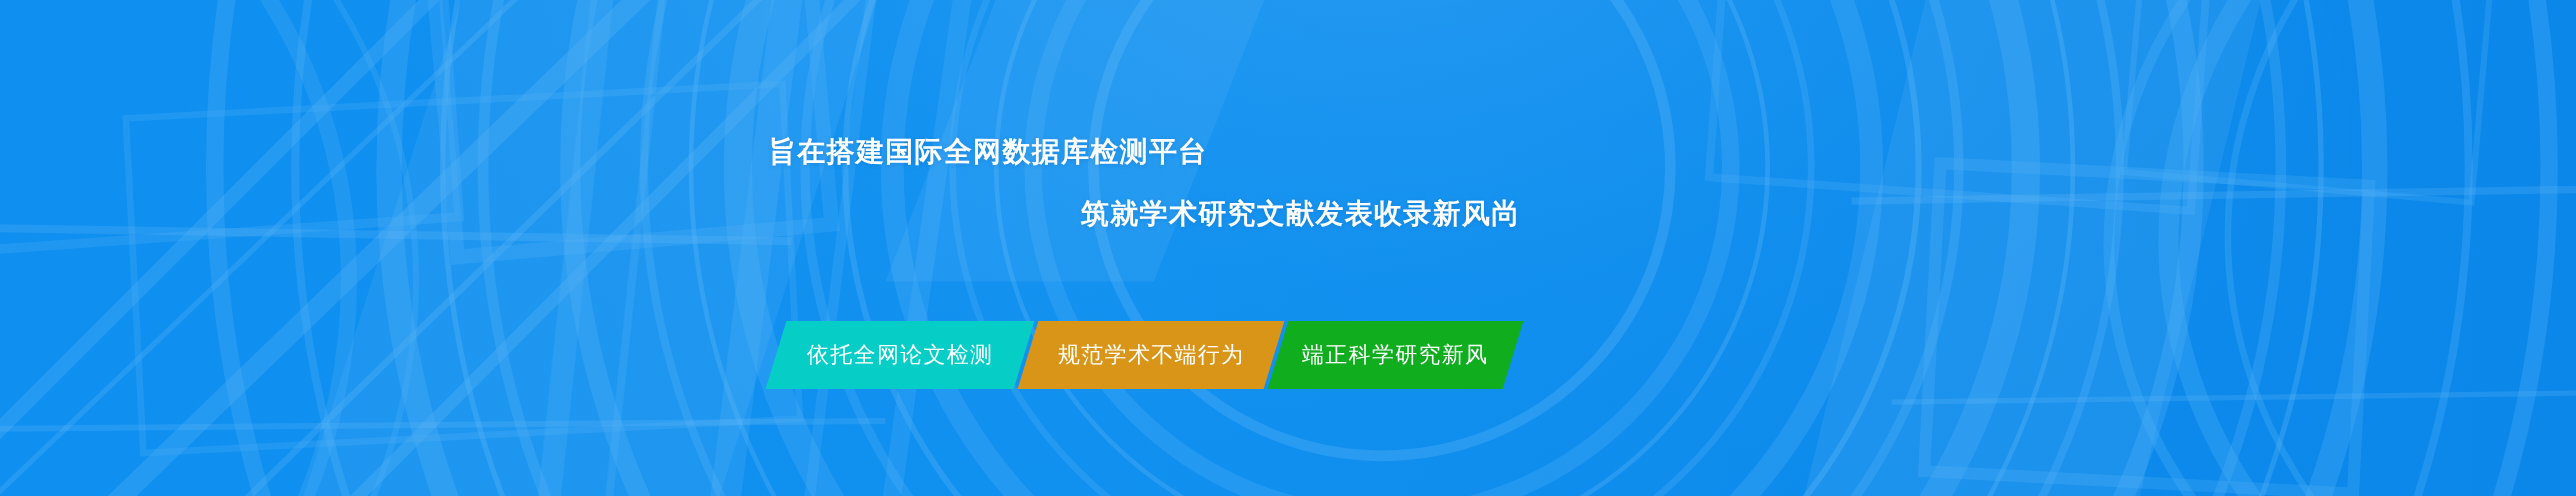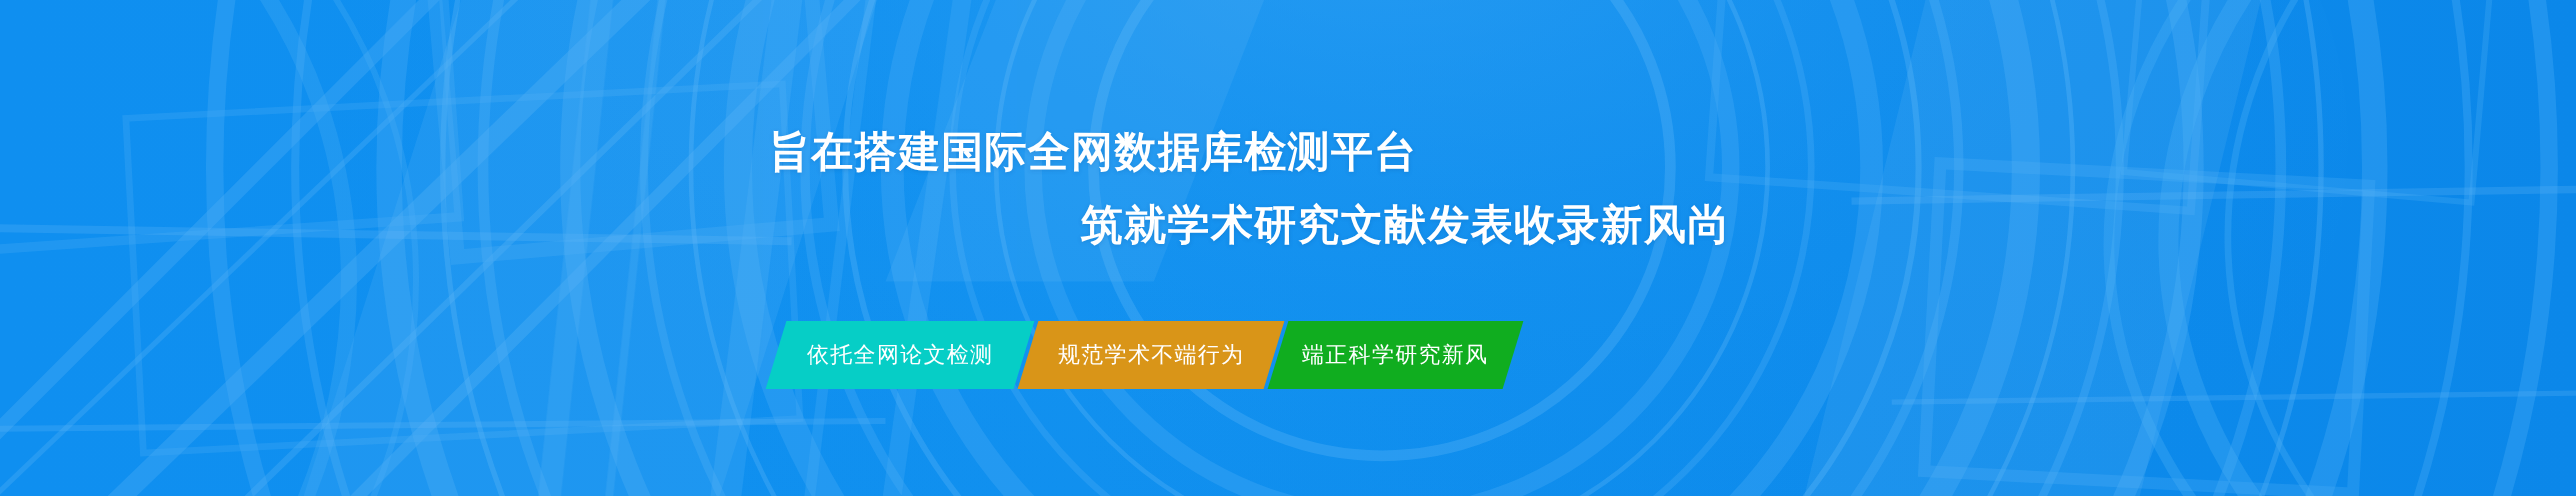--- a/index.html
+++ b/index.html
@@ -30,32 +30,32 @@
     position: absolute;
     left: 0;
     top: 126px;
     width: 2576px;
     z-index: 5;
     pointer-events: none;
   }
   .headline-line {
     color: #ffffff;
     font-weight: bold;
-    font-size: 42px;
+    font-size: 28px;
     line-height: 51px;
     letter-spacing: 1.3px;
     white-space: nowrap;
     text-shadow: 0 1.3px 4px rgba(0,60,120,0.18);
   }
   .line-1 {
     margin-left: 768px;
   }
   .line-2 {
     margin-left: 1081px;
-    margin-top: 22px;
+    margin-top: 11px;
   }
   
   .badge-strip {
     position: absolute;
     left: 776px;
     top: 321px;
     height: 68px;
     display: flex;
     z-index: 6;
   }

